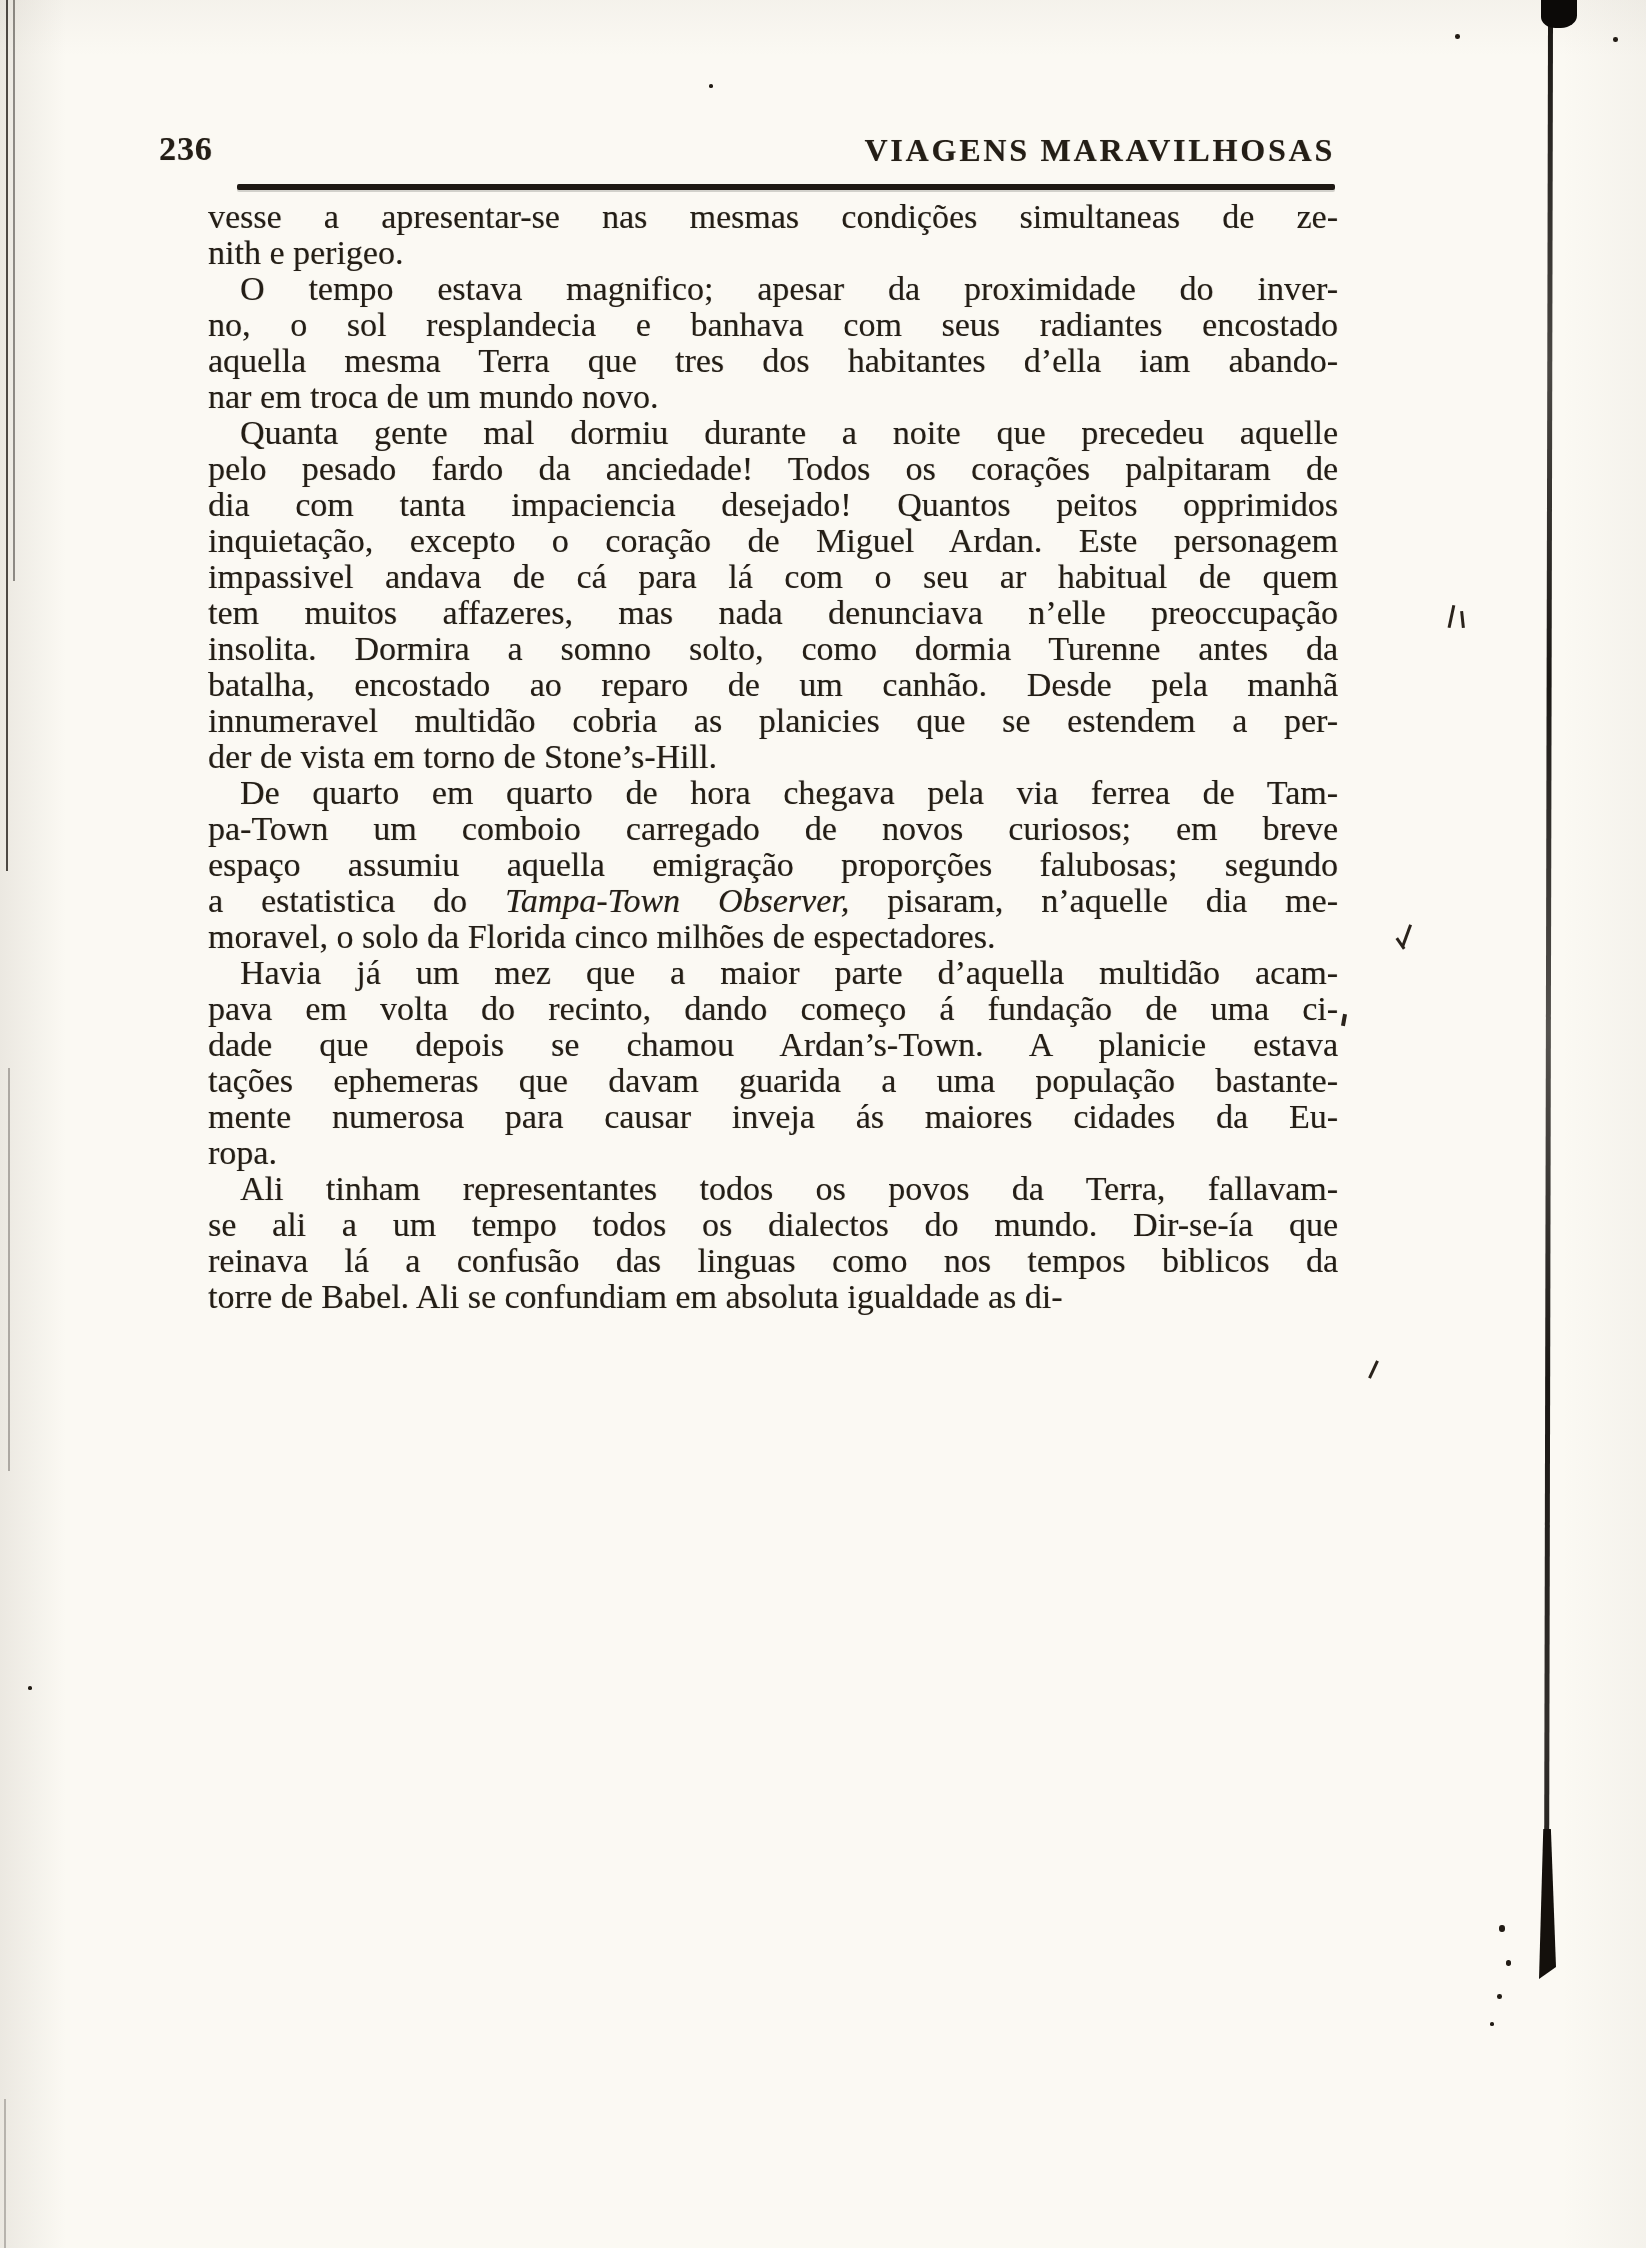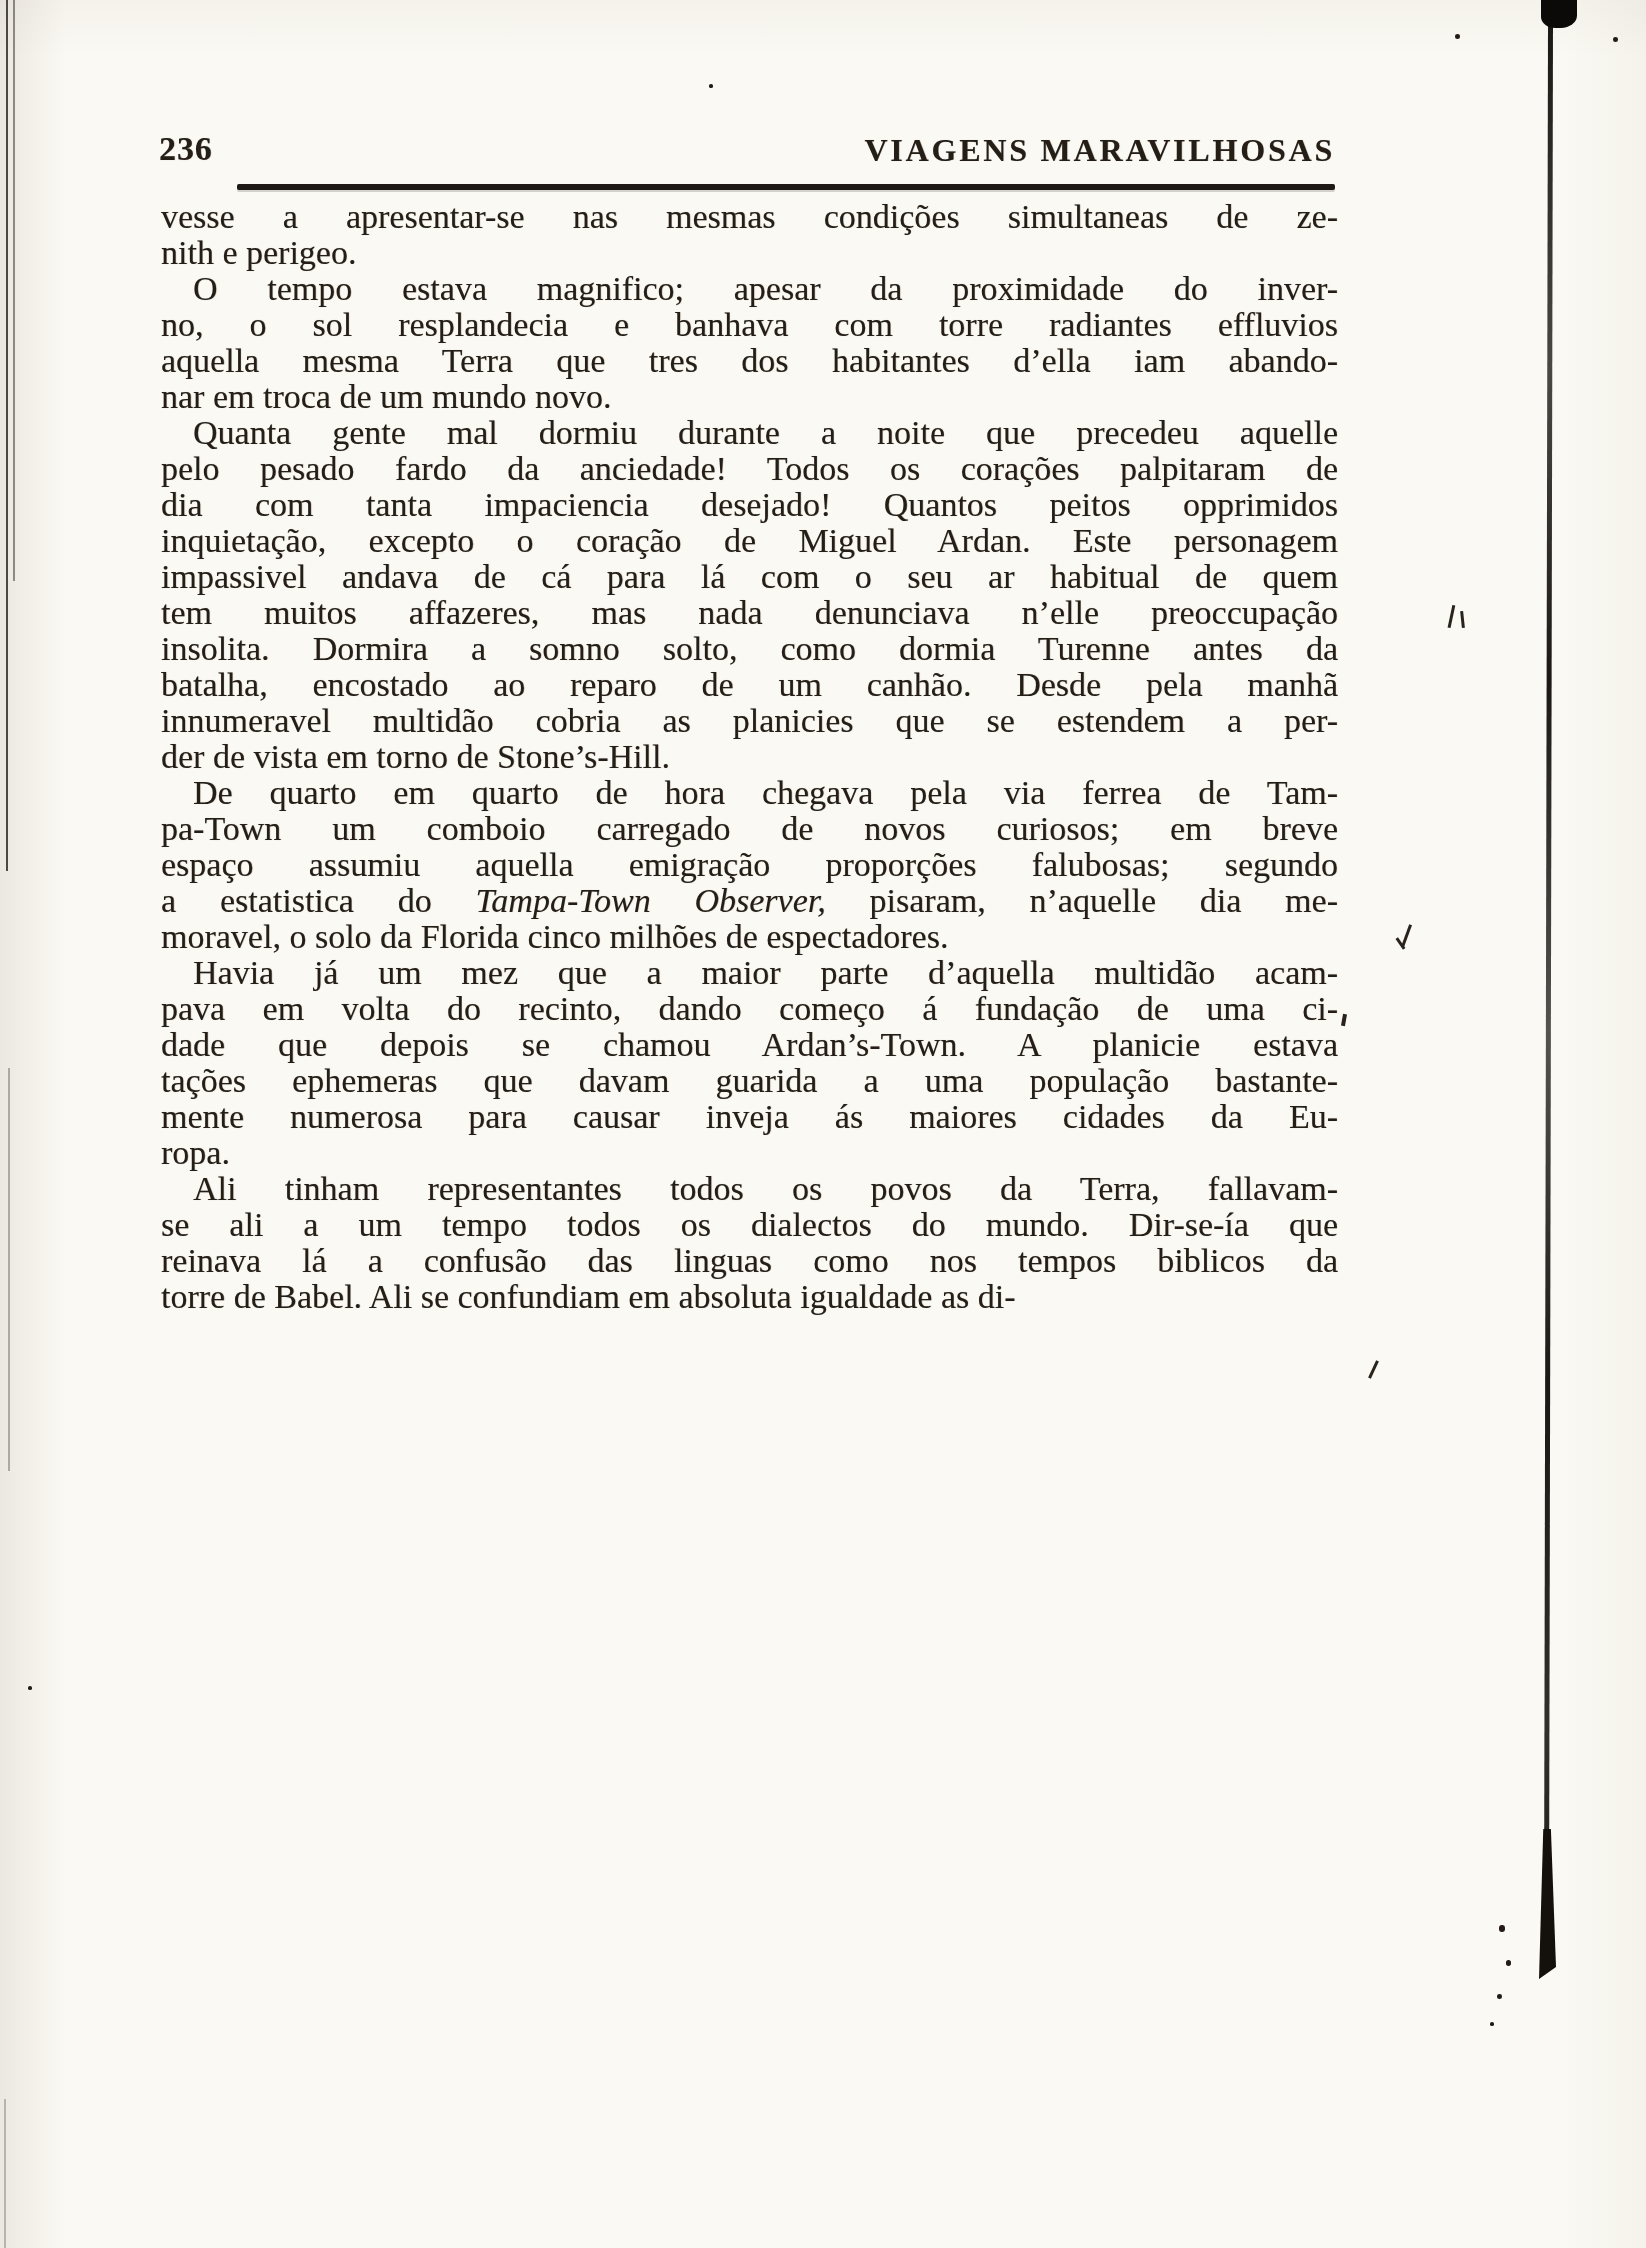--- a/index.html
+++ b/index.html
@@ -41,20 +41,21 @@
 
   .page-body {
     position: absolute; left: 161px; top: 199px; width: 1177px;
     font-size: 34px; line-height: 36px;
   }
   .para { margin: 0; }
   .line {
     text-align: justify;
     text-align-last: justify;
     white-space: normal;
+    margin-left: 47px;
   }
   .line.first { text-indent: 32px; }
   .line.last { text-align-last: left; }
   .ital { font-style: italic; }
 
   
   .art { position: absolute; background: #17120e; }
   .art-left-1 { left: 5.6px;  top: 0;      width: 2.8px; height: 871px; opacity: .75; }
   .art-left-2 { left: 13px; top: 0;      width: 1.9px; height: 581px; opacity: .45; }
   .art-left-3 { left: 8.4px;  top: 1068px; width: 1.9px; height: 403px; opacity: .30; }
@@ -106,21 +107,21 @@
 
   <div class="header-rule"></div>
 
   <main class="page-body">
       <div class="para">
         <div class="line">vesse a apresentar-se nas mesmas condições simultaneas de ze-</div>
         <div class="line last">nith e perigeo.</div>
       </div>
       <div class="para">
         <div class="line first">O tempo estava magnifico; apesar da proximidade do inver-</div>
-        <div class="line">no, o sol resplandecia e banhava com torre radiantes effluvios</div>
+        <div class="line">no, o sol resplandecia e banhava com seus radiantes encostado</div>
         <div class="line">aquella mesma Terra que tres dos habitantes d’ella iam abando-</div>
         <div class="line last">nar em troca de um mundo novo.</div>
       </div>
       <div class="para">
         <div class="line first">Quanta gente mal dormiu durante a noite que precedeu aquelle</div>
         <div class="line">pelo pesado fardo da anciedade! Todos os corações palpitaram de</div>
         <div class="line">dia com tanta impaciencia desejado! Quantos peitos opprimidos</div>
         <div class="line">inquietação, excepto o coração de Miguel Ardan. Este personagem</div>
         <div class="line">impassivel andava de cá para lá com o seu ar habitual de quem</div>
         <div class="line">tem muitos affazeres, mas nada denunciava n’elle preoccupação</div>

